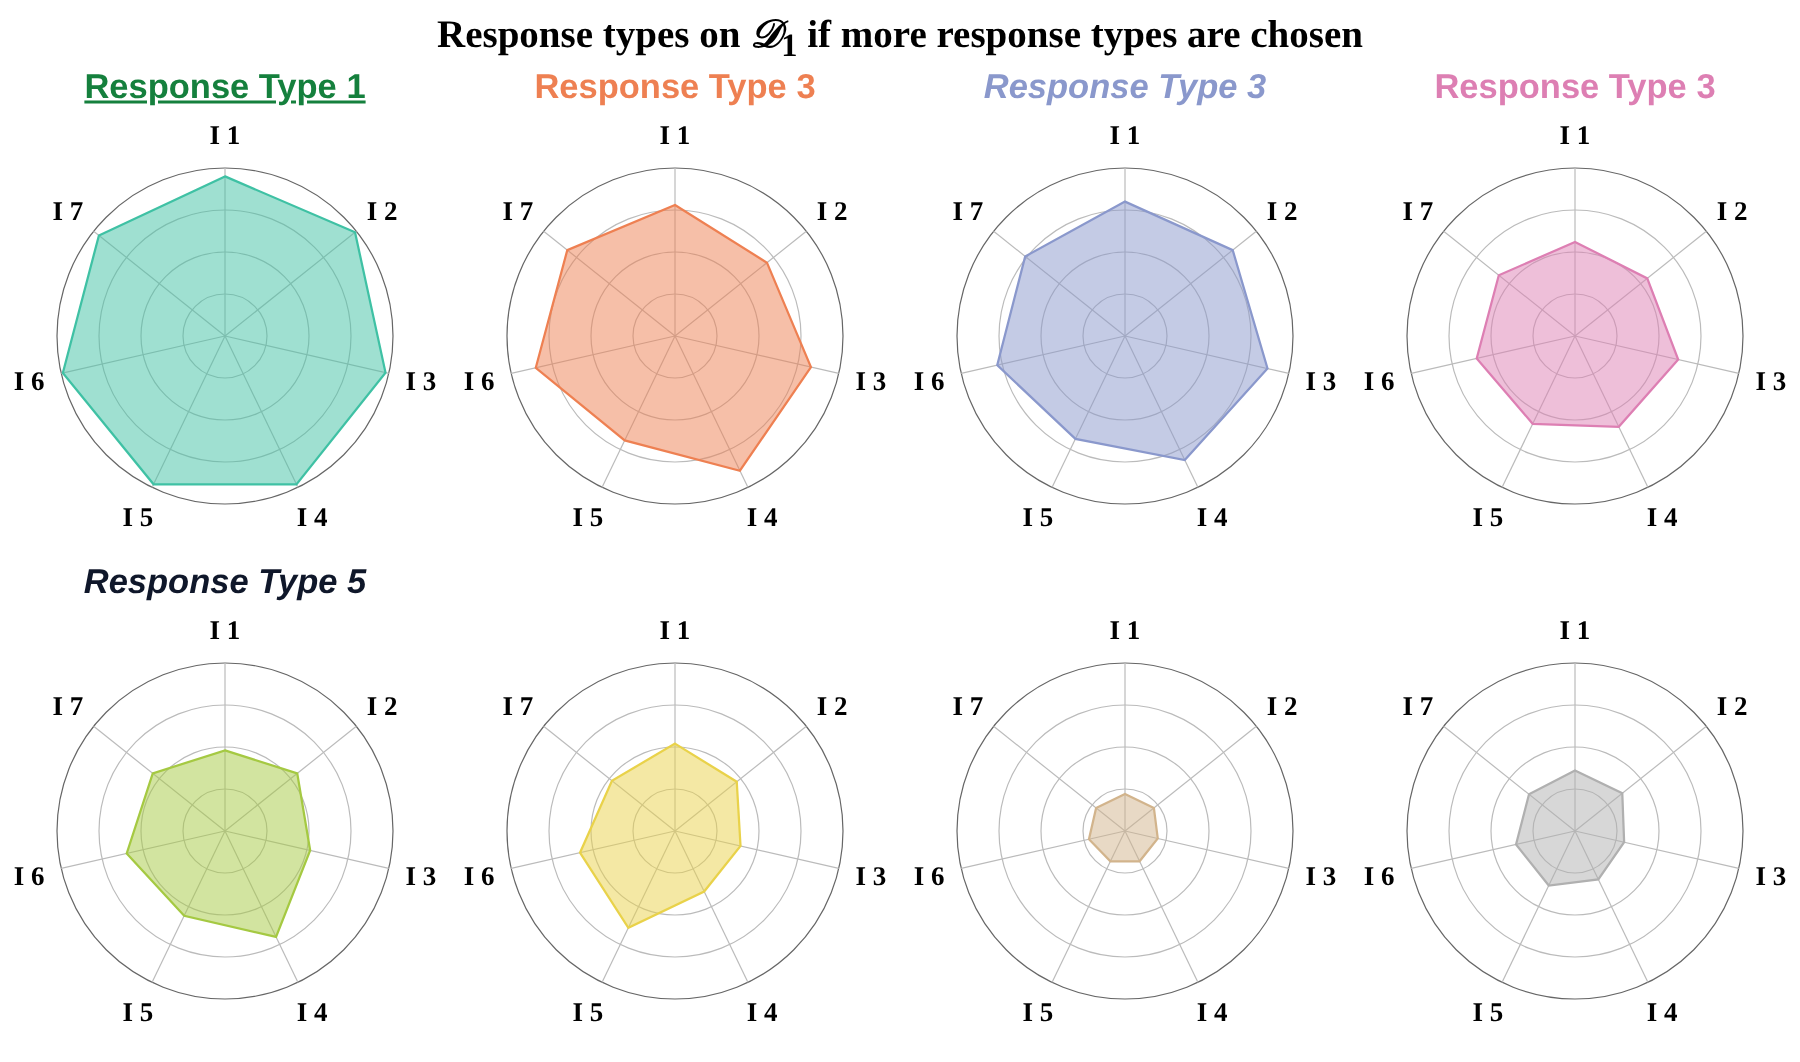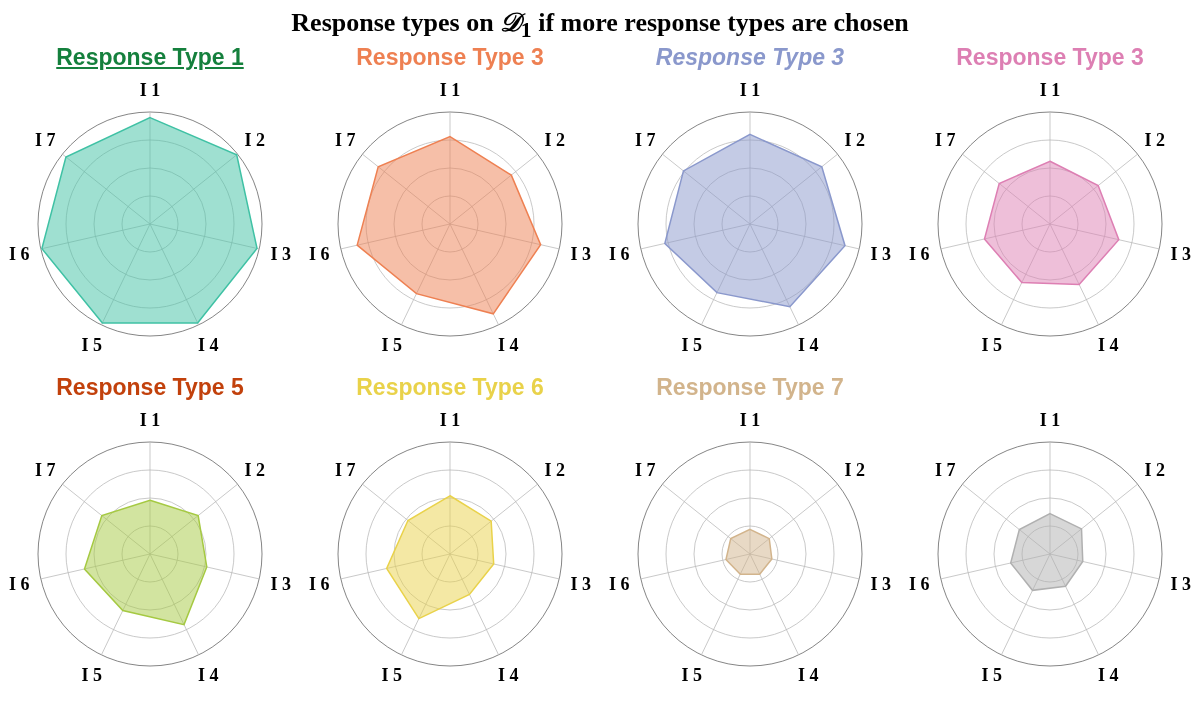--- a/index.html
+++ b/index.html
@@ -186,21 +186,21 @@
             <text x="254.76541865071601" y="70.45236655092971" text-anchor="middle" class="axis-label">I 2</text>
             <text x="280.64034023236434" y="183.8178051501461" text-anchor="middle" class="axis-label">I 3</text>
             <text x="208.1404210417528" y="274.7298282989242" text-anchor="middle" class="axis-label">I 4</text>
             <text x="91.85957895824723" y="274.7298282989242" text-anchor="middle" class="axis-label">I 5</text>
             <text x="19.359659767635634" y="183.81780515014614" text-anchor="middle" class="axis-label">I 6</text>
             <text x="45.234581349283985" y="70.45236655092972" text-anchor="middle" class="axis-label">I 7</text>
           </svg>
         </div>
       </div>
       <div class="cell">
-        <div class="subtitle" style="color: #c2410c;">Response Type 5</div>
+        <div class="subtitle" style="color: #0f172a; font-style: italic;">Response Type 5</div>
         <div class="radar-wrap">
           <svg class="radar" width="300" height="298" viewBox="0 0 300 298">
             <circle cx="150" cy="148" r="28" class="ring-inner"></circle>
             <circle cx="150" cy="148" r="56" class="ring-inner"></circle>
             <circle cx="150" cy="148" r="84" class="ring-inner"></circle>
             <circle cx="150" cy="148" r="112" class="ring"></circle>
             <line x1="150" y1="148" x2="150" y2="36" class="spoke"></line>
             <line x1="150" y1="148" x2="237.56512603641934" y2="78.16914219182185" class="spoke"></line>
             <line x1="150" y1="148" x2="259.19192616436425" y2="172.9223446031072" class="spoke"></line>
             <line x1="150" y1="148" x2="198.5949787811665" y2="248.90851320507096" class="spoke"></line>
@@ -212,21 +212,20 @@
             <text x="254.76541865071601" y="70.45236655092971" text-anchor="middle" class="axis-label">I 2</text>
             <text x="280.64034023236434" y="183.8178051501461" text-anchor="middle" class="axis-label">I 3</text>
             <text x="208.1404210417528" y="274.7298282989242" text-anchor="middle" class="axis-label">I 4</text>
             <text x="91.85957895824723" y="274.7298282989242" text-anchor="middle" class="axis-label">I 5</text>
             <text x="19.359659767635634" y="183.81780515014614" text-anchor="middle" class="axis-label">I 6</text>
             <text x="45.234581349283985" y="70.45236655092972" text-anchor="middle" class="axis-label">I 7</text>
           </svg>
         </div>
       </div>
       <div class="cell">
-        <div class="subtitle" style="color: rgb(233, 210, 74);">Response Type 6</div>
         <div class="radar-wrap">
           <svg class="radar" width="300" height="298" viewBox="0 0 300 298">
             <circle cx="150" cy="148" r="28" class="ring-inner"></circle>
             <circle cx="150" cy="148" r="56" class="ring-inner"></circle>
             <circle cx="150" cy="148" r="84" class="ring-inner"></circle>
             <circle cx="150" cy="148" r="112" class="ring"></circle>
             <line x1="150" y1="148" x2="150" y2="36" class="spoke"></line>
             <line x1="150" y1="148" x2="237.56512603641934" y2="78.16914219182185" class="spoke"></line>
             <line x1="150" y1="148" x2="259.19192616436425" y2="172.9223446031072" class="spoke"></line>
             <line x1="150" y1="148" x2="198.5949787811665" y2="248.90851320507096" class="spoke"></line>
@@ -238,21 +237,20 @@
             <text x="254.76541865071601" y="70.45236655092971" text-anchor="middle" class="axis-label">I 2</text>
             <text x="280.64034023236434" y="183.8178051501461" text-anchor="middle" class="axis-label">I 3</text>
             <text x="208.1404210417528" y="274.7298282989242" text-anchor="middle" class="axis-label">I 4</text>
             <text x="91.85957895824723" y="274.7298282989242" text-anchor="middle" class="axis-label">I 5</text>
             <text x="19.359659767635634" y="183.81780515014614" text-anchor="middle" class="axis-label">I 6</text>
             <text x="45.234581349283985" y="70.45236655092972" text-anchor="middle" class="axis-label">I 7</text>
           </svg>
         </div>
       </div>
       <div class="cell">
-        <div class="subtitle" style="color: rgb(210, 180, 140);">Response Type 7</div>
         <div class="radar-wrap">
           <svg class="radar" width="300" height="298" viewBox="0 0 300 298">
             <circle cx="150" cy="148" r="28" class="ring-inner"></circle>
             <circle cx="150" cy="148" r="56" class="ring-inner"></circle>
             <circle cx="150" cy="148" r="84" class="ring-inner"></circle>
             <circle cx="150" cy="148" r="112" class="ring"></circle>
             <line x1="150" y1="148" x2="150" y2="36" class="spoke"></line>
             <line x1="150" y1="148" x2="237.56512603641934" y2="78.16914219182185" class="spoke"></line>
             <line x1="150" y1="148" x2="259.19192616436425" y2="172.9223446031072" class="spoke"></line>
             <line x1="150" y1="148" x2="198.5949787811665" y2="248.90851320507096" class="spoke"></line>

